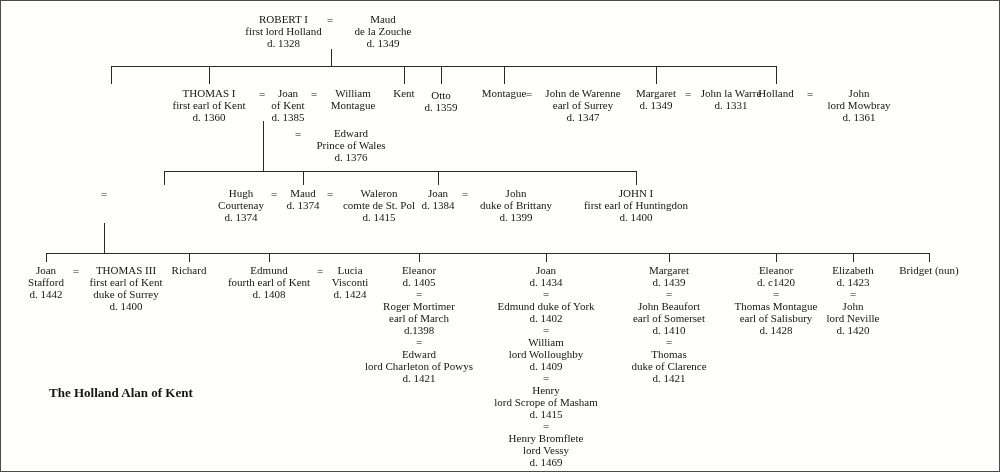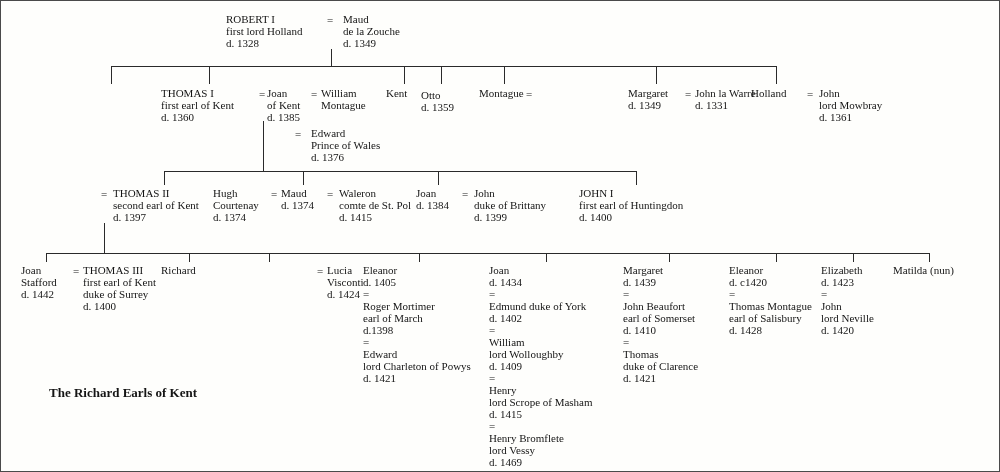--- a/index.html
+++ b/index.html
@@ -9,21 +9,21 @@
     height: 472px;
     box-sizing: border-box;
     border: 1px solid #4a4a4a;
     background: #fefefc;
     font-family: "Liberation Serif", "DejaVu Serif", serif;
     font-size: 11px;
     line-height: 12px;
     color: #151515;
     overflow: hidden;
   }
-  .node { position: absolute; }
+  .node { position: absolute; text-align: center; }
   .eq { position: absolute; font-size: 11px; }
   .h { position: absolute; height: 1px; background: #2a2a2a; }
   .v { position: absolute; width: 1px; background: #2a2a2a; }
   .chart-title { position: absolute; font-weight: bold; font-size: 13px; }
 </style>
 </head>
 <body>
 
 <div class="canvas">
 
@@ -43,39 +43,39 @@
 
   <div class="node" style="left:160px;top:86px;width:96px">THOMAS I<br>first earl of Kent<br>d. 1360</div>
   <span class="eq" style="left:258px;top:87px">=</span>
   <div class="node" style="left:266px;top:86px;width:42px">Joan<br>of Kent<br>d. 1385</div>
   <span class="eq" style="left:310px;top:87px">=</span>
   <div class="node" style="left:320px;top:86px;width:64px">William<br>Montague</div>
   <div class="node" style="left:385px;top:86px;width:36px">Kent</div>
   <div class="node" style="left:420px;top:88px;width:40px">Otto<br>d. 1359</div>
   <div class="node" style="left:478px;top:86px;width:50px">Montague</div>
   <span class="eq" style="left:525px;top:87px">=</span>
+  <div class="node" style="left:536px;top:86px;width:92px">John de Warenne<br>earl of Surrey<br>d. 1347</div>
   <div class="node" style="left:627px;top:86px;width:56px">Margaret<br>d. 1349</div>
   <span class="eq" style="left:684px;top:87px">=</span>
   <div class="node" style="left:694px;top:86px;width:72px">John la Warre<br>d. 1331</div>
   <div class="node" style="left:750px;top:86px;width:50px">Holland</div>
   <span class="eq" style="left:806px;top:87px">=</span>
   <div class="node" style="left:818px;top:86px;width:80px">John<br>lord Mowbray<br>d. 1361</div>
 
   <span class="eq" style="left:294px;top:127px">=</span>
   <div class="node" style="left:310px;top:126px;width:80px">Edward<br>Prince of Wales<br>d. 1376</div>
 
   <div class="v" style="left:262px;top:120px;height:50px"></div>
   <div class="h" style="left:163px;top:170px;width:472px"></div>
   <div class="v" style="left:163px;top:170px;height:14px"></div>
   <div class="v" style="left:302px;top:170px;height:14px"></div>
   <div class="v" style="left:437px;top:170px;height:14px"></div>
   <div class="v" style="left:635px;top:170px;height:14px"></div>
 
   <span class="eq" style="left:100px;top:187px">=</span>
-  <div class="node" style="left:112px;top:186px;width:102px">THOMAS II<br>second earl of Kent<br>d. 1397</div>
   <div class="node" style="left:212px;top:186px;width:56px">Hugh<br>Courtenay<br>d. 1374</div>
   <span class="eq" style="left:270px;top:187px">=</span>
   <div class="node" style="left:280px;top:186px;width:44px">Maud<br>d. 1374</div>
   <span class="eq" style="left:326px;top:187px">=</span>
   <div class="node" style="left:338px;top:186px;width:80px">Waleron<br>comte de St. Pol<br>d. 1415</div>
   <div class="node" style="left:415px;top:186px;width:44px">Joan<br>d. 1384</div>
   <span class="eq" style="left:461px;top:187px">=</span>
   <div class="node" style="left:473px;top:186px;width:84px">John<br>duke of Brittany<br>d. 1399</div>
   <div class="node" style="left:578px;top:186px;width:114px">JOHN I<br>first earl of Huntingdon<br>d. 1400</div>
 
@@ -88,24 +88,25 @@
   <div class="v" style="left:545px;top:252px;height:9px"></div>
   <div class="v" style="left:668px;top:252px;height:9px"></div>
   <div class="v" style="left:775px;top:252px;height:9px"></div>
   <div class="v" style="left:852px;top:252px;height:9px"></div>
   <div class="v" style="left:928px;top:252px;height:9px"></div>
 
   <div class="node" style="left:20px;top:263px;width:50px">Joan<br>Stafford<br>d. 1442</div>
   <span class="eq" style="left:72px;top:264px">=</span>
   <div class="node" style="left:82px;top:263px;width:86px">THOMAS III<br>first earl of Kent<br>duke of Surrey<br>d. 1400</div>
   <div class="node" style="left:160px;top:263px;width:56px">Richard</div>
+  <div class="node" style="left:222px;top:263px;width:92px">Edmund<br>fourth earl of Kent<br>d. 1408</div>
   <span class="eq" style="left:316px;top:264px">=</span>
   <div class="node" style="left:326px;top:263px;width:46px">Lucia<br>Visconti<br>d. 1424</div>
   <div class="node" style="left:362px;top:263px;width:112px">Eleanor<br>d. 1405<br>=<br>Roger Mortimer<br>earl of March<br>d.1398<br>=<br>Edward<br>lord Charleton of Powys<br>d. 1421</div>
   <div class="node" style="left:488px;top:263px;width:114px">Joan<br>d. 1434<br>=<br>Edmund duke of York<br>d. 1402<br>=<br>William<br>lord Wolloughby<br>d. 1409<br>=<br>Henry<br>lord Scrope of Masham<br>d. 1415<br>=<br>Henry Bromflete<br>lord Vessy<br>d. 1469</div>
   <div class="node" style="left:622px;top:263px;width:92px">Margaret<br>d. 1439<br>=<br>John Beaufort<br>earl of Somerset<br>d. 1410<br>=<br>Thomas<br>duke of Clarence<br>d. 1421</div>
   <div class="node" style="left:728px;top:263px;width:94px">Eleanor<br>d. c1420<br>=<br>Thomas Montague<br>earl of Salisbury<br>d. 1428</div>
   <div class="node" style="left:820px;top:263px;width:64px">Elizabeth<br>d. 1423<br>=<br>John<br>lord Neville<br>d. 1420</div>
-  <div class="node" style="left:892px;top:263px;width:72px">Matilda (nun)</div>
+  <div class="node" style="left:892px;top:263px;width:72px">Bridget (nun)</div>
 
-  <div class="chart-title" style="left:48px;top:386px">The Richard Earls of Kent</div>
+  <div class="chart-title" style="left:48px;top:386px">The Holland Alan of Kent</div>
 
 </div>
 
 </body></html>

